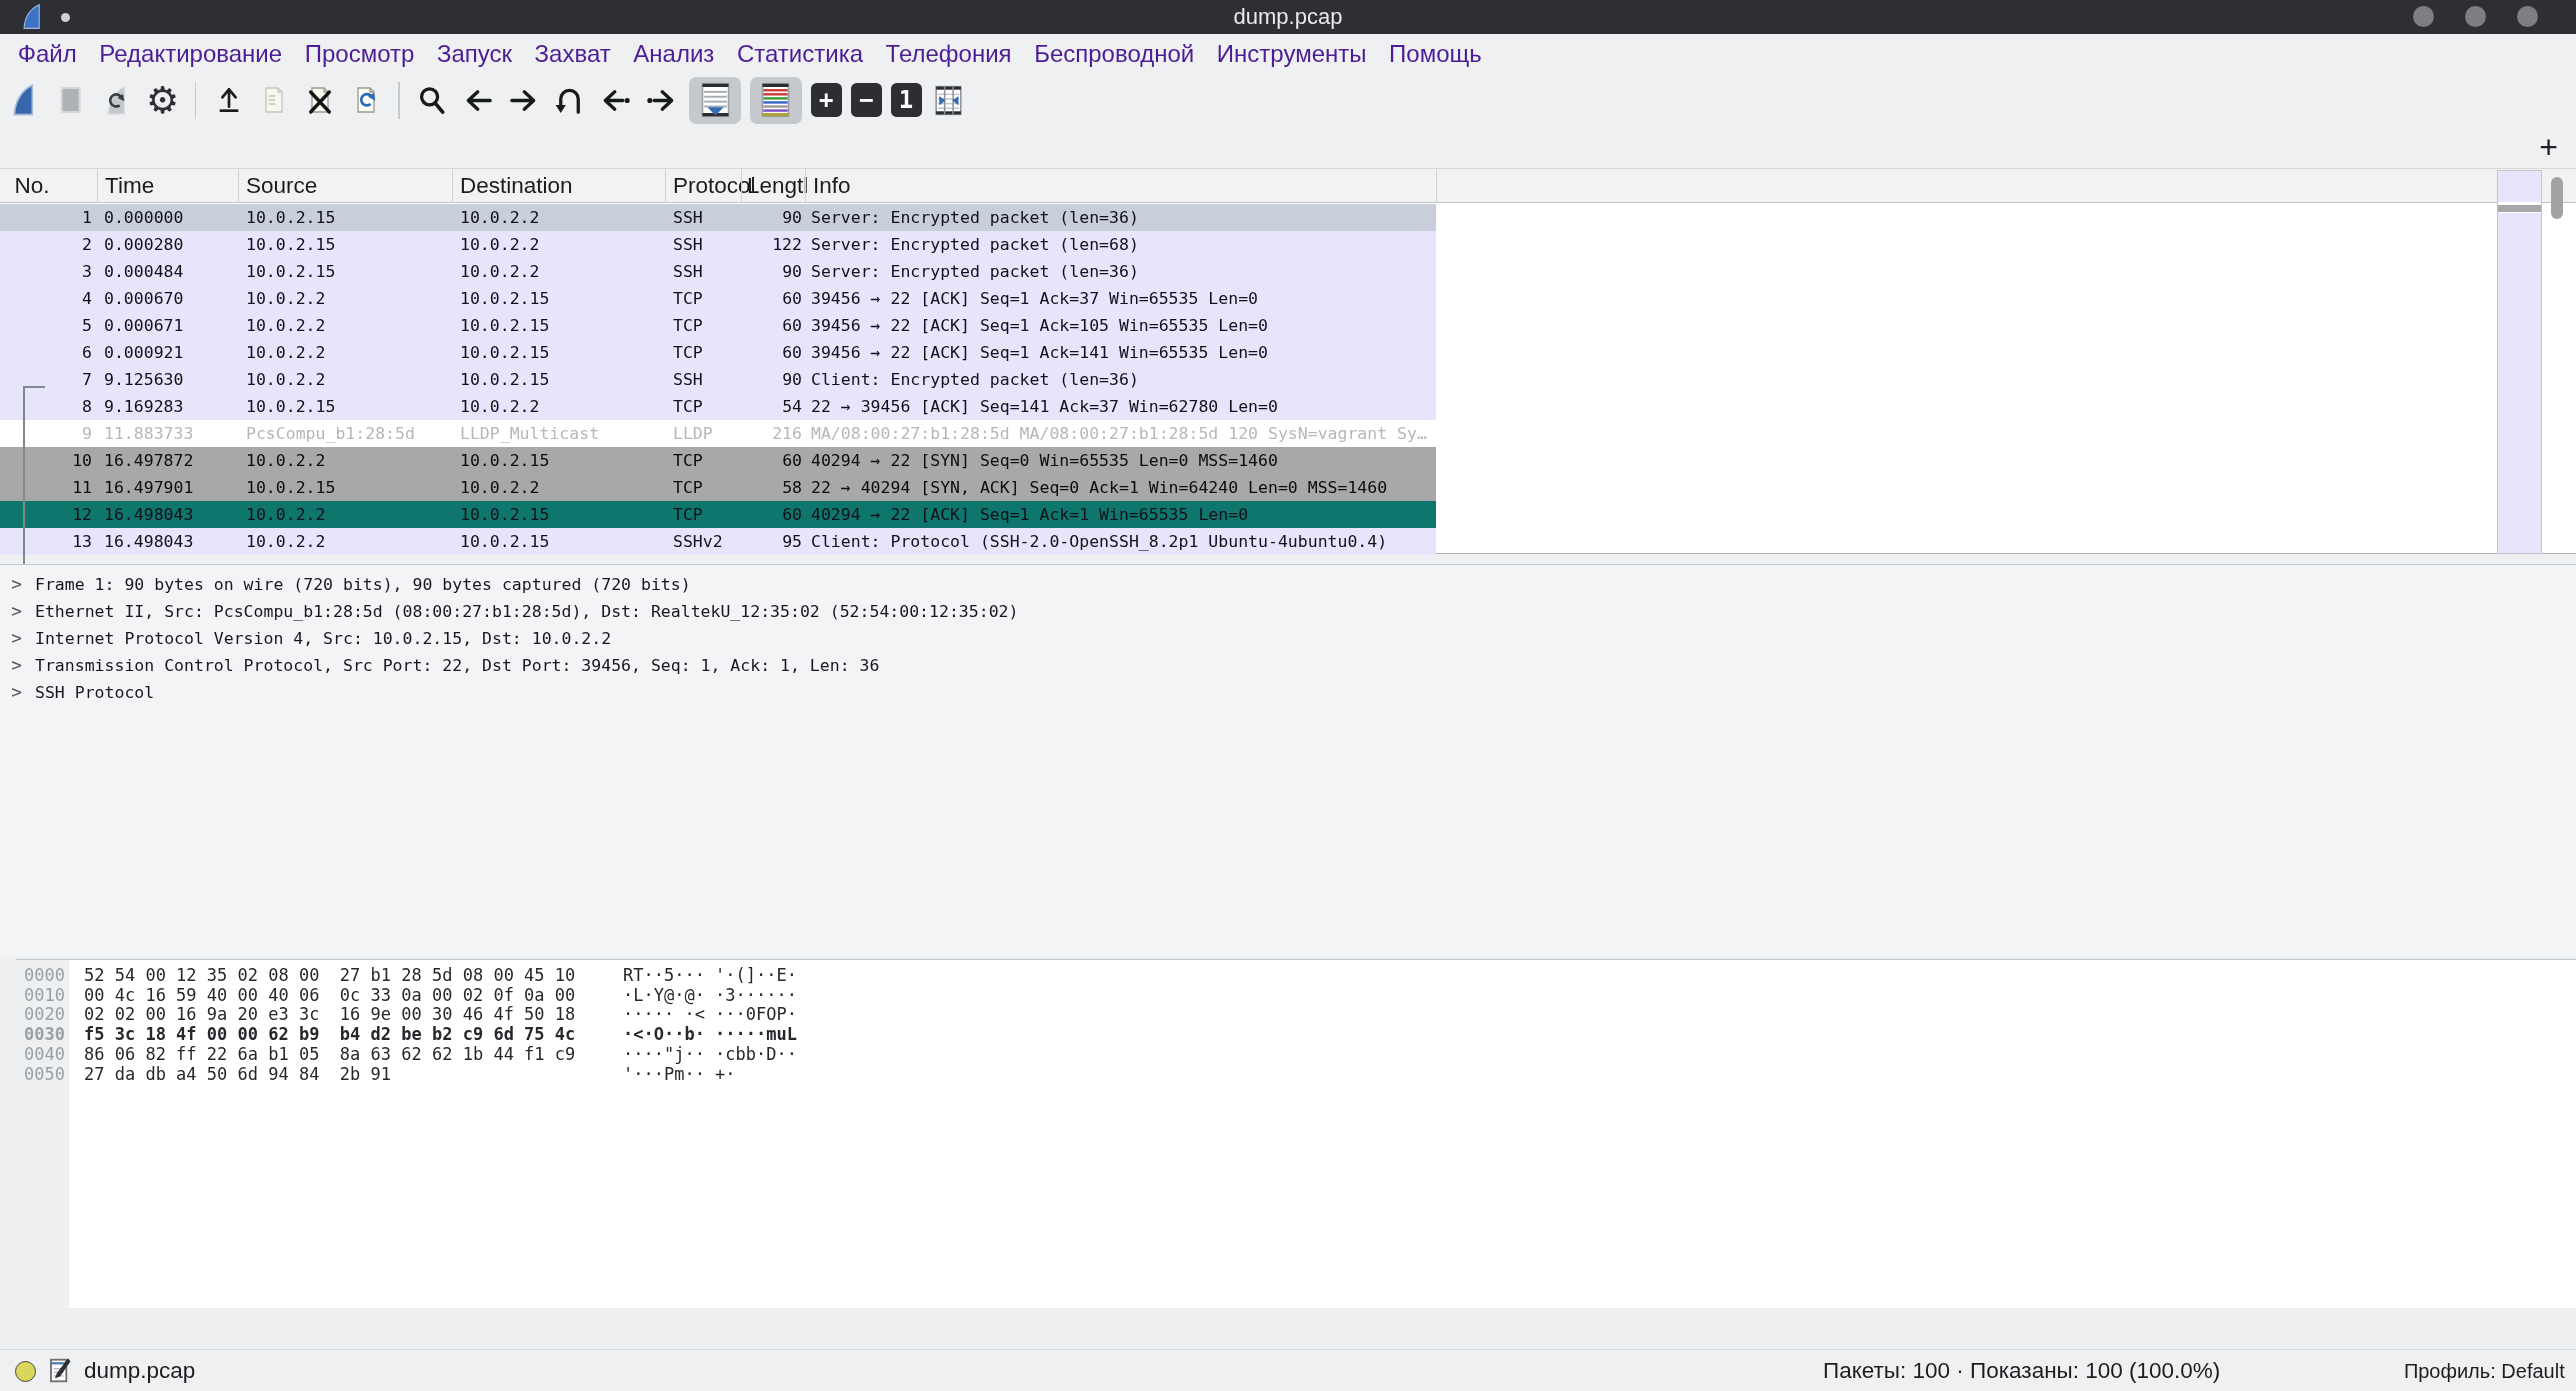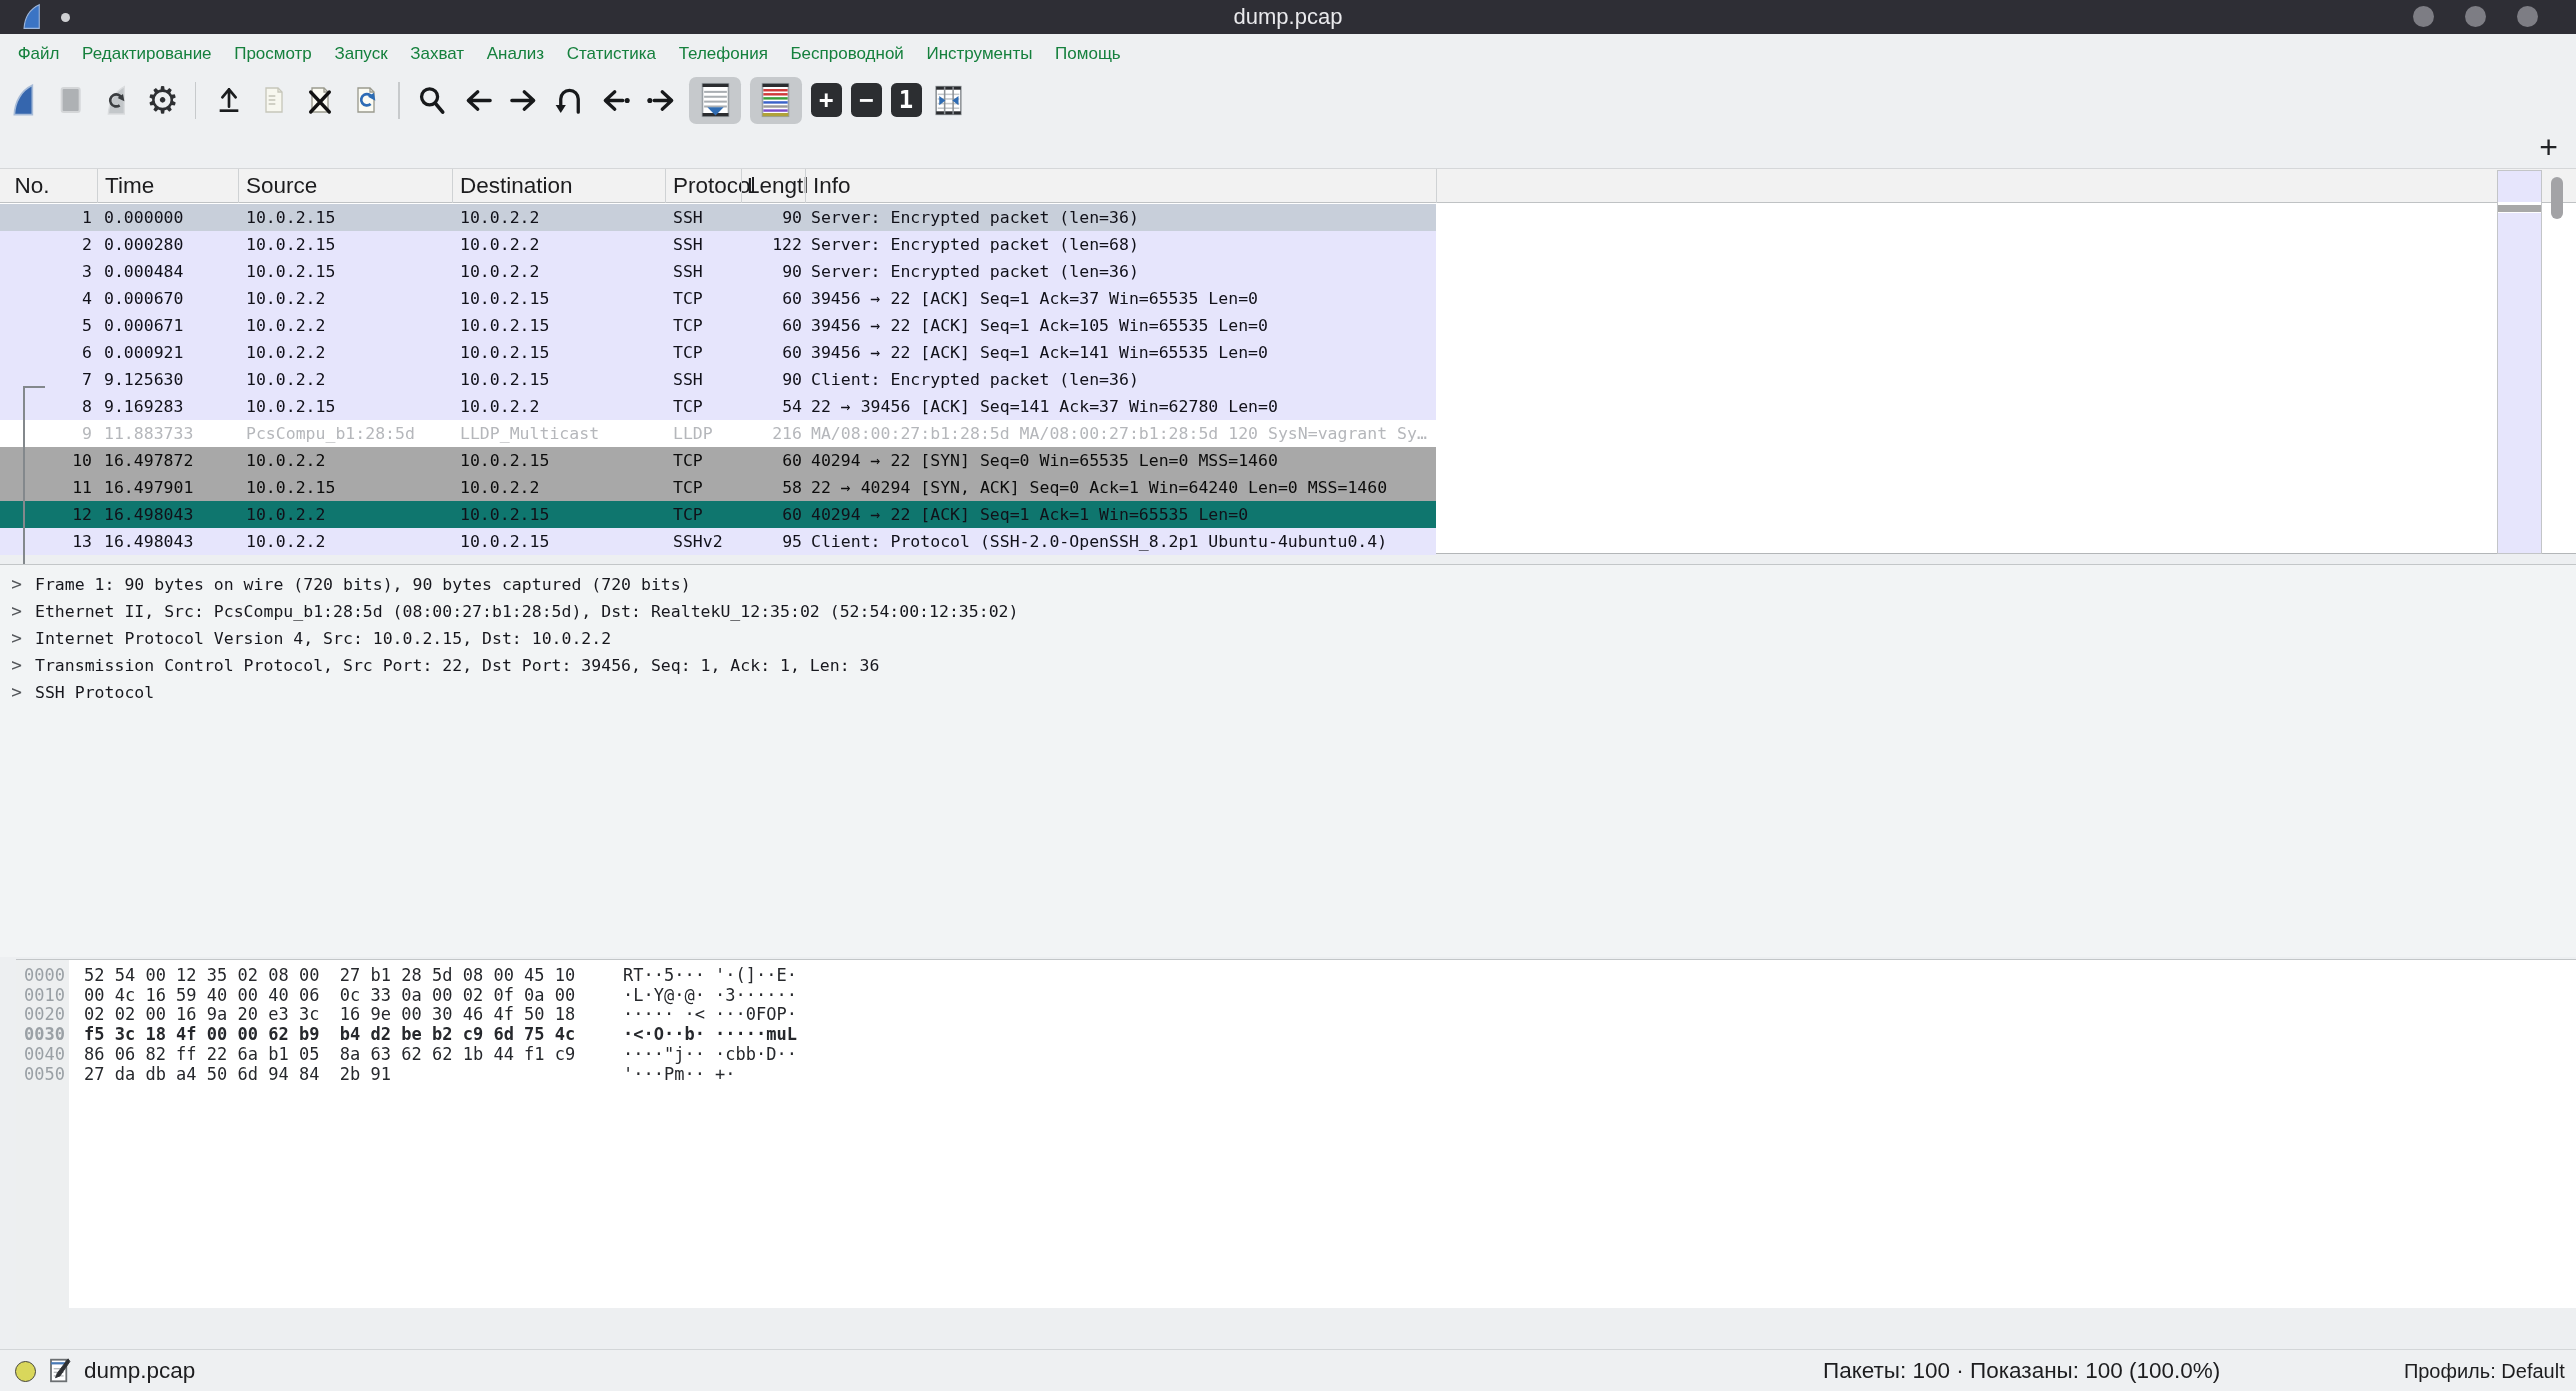--- a/index.html
+++ b/index.html
@@ -10,21 +10,21 @@
   #titlebar { position:absolute; left:0; top:0; width:2576px; height:34px; background:#2e2e35; }
   #win-title { position:absolute; left:0; top:0; width:100%; height:34px; line-height:34px;
     text-align:center; color:#e9e9ec; font-size:22px; }
   #tb-logo { position:absolute; left:19.3px; top:3.2px; }
   #tb-dot { position:absolute; left:61px; top:13px; width:8.9px; height:8.9px; border-radius:50%; background:#cfd0d3; }
   .winctl { position:absolute; top:6.4px; width:21px; height:21px; border-radius:50%; background:#7d7d84; }
 
   
   #menubar { position:absolute; left:0; top:34px; width:2576px; height:40px; background:#eef0f2;
     display:flex; align-items:center; padding-left:6.4px; }
-  .menu-item { font-size:17px; color:#15803d; padding:0 11.3px; height:40px; line-height:40px; }
+  .menu-item { font-size:24px; color:#4c1d95; padding:0 11.3px; height:40px; line-height:40px; }
 
   
   #toolbar { position:absolute; left:0; top:74px; width:2576px; height:52px; background:#eef0f2;
     display:flex; align-items:center; padding-left:6.4px; gap:8.9px; }
   .tbtn { width:37px; height:45px; display:flex; align-items:center; justify-content:center; flex:0 0 auto; }
   .tsep { width:1.6px; height:37px; background:#c7cacc; margin:0 4.8px; flex:0 0 auto; }
   .toggle { width:52px; height:47px; background:#c6c9cc; border-radius:7.2px; display:flex;
     align-items:center; justify-content:center; flex:0 0 auto; }
   .zoombtn { width:31px; height:34px; background:#2c2e31; border-radius:5.6px; color:#fff;
     display:flex; align-items:center; justify-content:center; font-size:24px; font-weight:bold;

